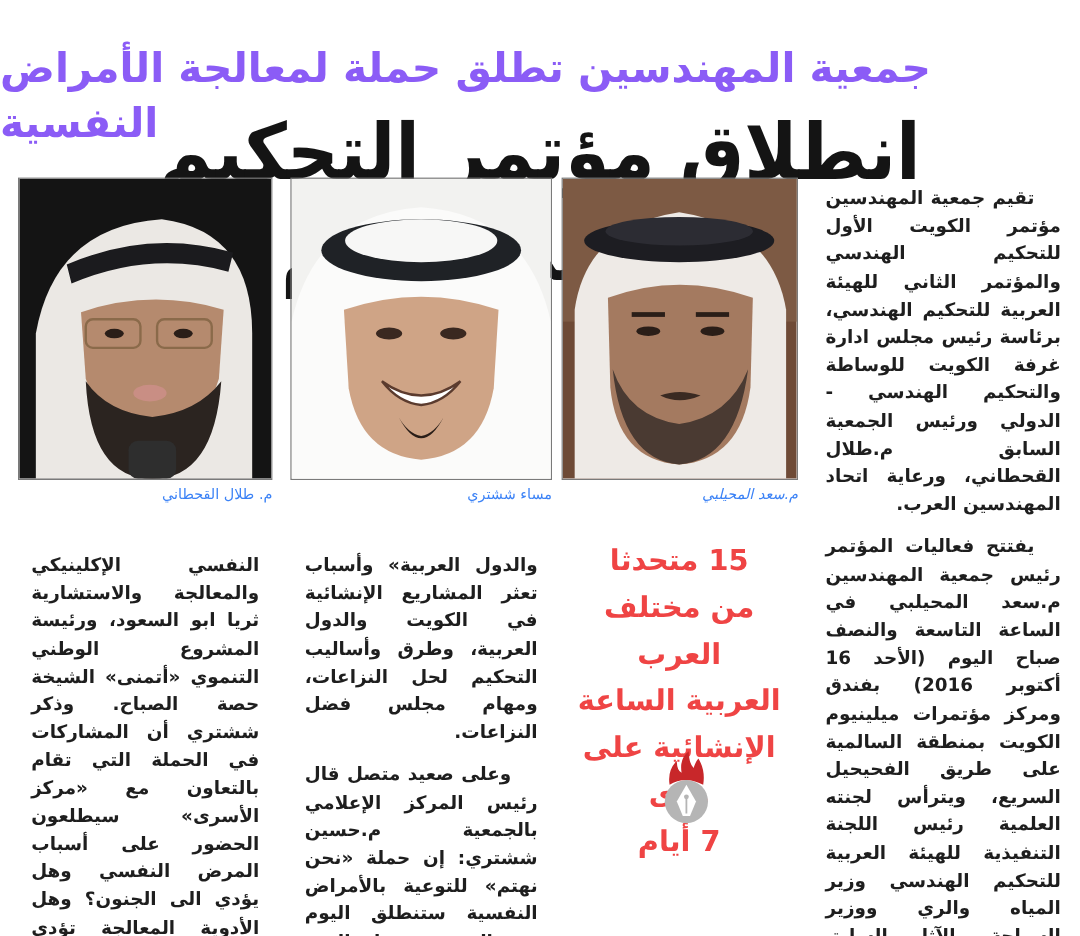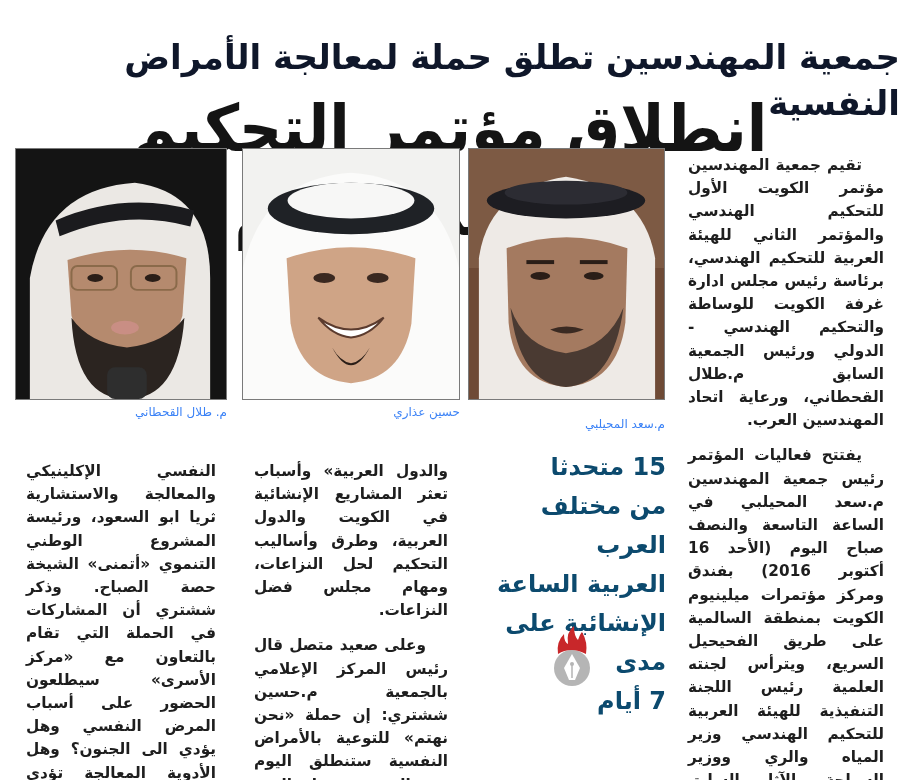--- a/index.html
+++ b/index.html
@@ -1,22 +1,22 @@
 <!DOCTYPE html>
 <html><head>
 <meta charset="utf-8">
 <style>
   html, body { margin:0; padding:0; }
   body {
     width:900px; height:780px; overflow:hidden; background:#ffffff;
     font-family:"DejaVu Sans", sans-serif; color:#1c1c1c; position:relative;
   }
   .kicker {
-    position:absolute; left:0; top:6px; width:900px; text-align:right;
-    direction:rtl; font-weight:bold; font-size:34px; line-height:46px; color:#0f172a;
+    position:absolute; left:0; top:6px; width:900px; text-align:left;
+    direction:rtl; font-weight:bold; font-size:34px; line-height:46px; color:#8b5cf6;
     letter-spacing:-0.5px;
   }
   .headline {
     position:absolute; left:0; top:52px; width:900px; text-align:center;
     direction:rtl; font-weight:bold; font-size:60px; line-height:78px; color:#141414;
     letter-spacing:-1.5px; transform:scaleY(1.08);
   }
   .col {
     position:absolute; direction:rtl; text-align:justify; text-align-last:right;
     font-weight:bold; font-size:15.3px; line-height:23.2px; color:#1e1e1e;
@@ -32,27 +32,27 @@
   }
   .photo svg { display:block; width:100%; height:100%; }
   .photo-1 { left:468px; top:148px; width:197px; height:252px; }
   .photo-2 { left:242px; top:148px; width:218px; height:252px; }
   .photo-3 { left:15px;  top:148px; width:212px; height:252px; }
 
   .caption {
     position:absolute; direction:rtl; text-align:right; font-size:12px; line-height:16px;
     color:#3b82f6; font-weight:normal;
   }
-  .cap-1 { left:468px; top:416px; width:197px; }
+  .cap-1 { left:468px; top:404px; width:197px;font-style:italic; }
   .cap-2 { left:242px; top:404px; width:218px; }
   .cap-3 { left:15px;  top:404px; width:212px; }
 
   .pullquote {
-    position:absolute; left:466px; top:448px; width:200px; direction:rtl; text-align:right;
-    font-weight:bold; font-size:24px; line-height:39px; color:#0c4a6e;
+    position:absolute; left:466px; top:448px; width:200px; direction:rtl; text-align:center;
+    font-weight:bold; font-size:24px; line-height:39px; color:#ef4444;
   }
   .logo {
     position:absolute; left:548px; top:624px; width:48px; height:64px;
   }
 </style>
 </head>
 <body>
 
 <h2 class="kicker">جمعية المهندسين تطلق حملة لمعالجة الأمراض النفسية</h2>
 <h1 class="headline">انطلاق مؤتمر التحكيم الهندسي اليوم</h1>
@@ -86,21 +86,21 @@
     <path d="M0 252 L0 120 Q20 30 109 24 Q198 30 218 120 L218 252 Z" fill="#fbfbfa"></path>
     <ellipse cx="109" cy="60" rx="84" ry="26" fill="#1f2226"></ellipse>
     <ellipse cx="109" cy="52" rx="64" ry="18" fill="#f7f7f6"></ellipse>
     <path d="M44 110 Q109 88 174 110 L170 176 Q160 232 109 236 Q58 232 48 176 Z" fill="#cfa486"></path>
     <ellipse cx="82" cy="130" rx="11" ry="5" fill="#3a2820"></ellipse>
     <ellipse cx="136" cy="130" rx="11" ry="5" fill="#3a2820"></ellipse>
     <path d="M76 170 Q109 194 142 170 Q128 188 109 190 Q90 188 76 170 Z" fill="#ffffff" stroke="#5b3b2e" stroke-width="2"></path>
     <path d="M90 200 Q109 236 128 200 Q120 214 109 216 Q98 214 90 200 Z" fill="#2a1e18"></path>
   </svg>
 </div>
-<div class="caption cap-2">حسين عذاري</div>
+<div class="caption cap-2">مساء ششتري</div>
 
 <div class="photo photo-3">
   <svg viewBox="0 0 212 252" preserveAspectRatio="none">
     <rect width="212" height="252" fill="#141414"></rect>
     <path d="M14 252 L14 130 Q30 40 120 34 Q196 44 196 130 L196 252 Z" fill="#ebe8e4"></path>
     <path d="M40 72 Q110 42 180 62 L176 78 Q110 60 44 88 Z" fill="#1b1b1e"></path>
     <path d="M52 112 Q112 92 172 110 L168 168 Q160 200 112 206 Q64 200 56 168 Z" fill="#b58a6e"></path>
     <rect x="56" y="118" width="46" height="24" rx="6" fill="none" stroke="#8a6a4a" stroke-width="2"></rect>
     <rect x="116" y="118" width="46" height="24" rx="6" fill="none" stroke="#8a6a4a" stroke-width="2"></rect>
     <ellipse cx="80" cy="130" rx="8" ry="4" fill="#2a1e18"></ellipse>

